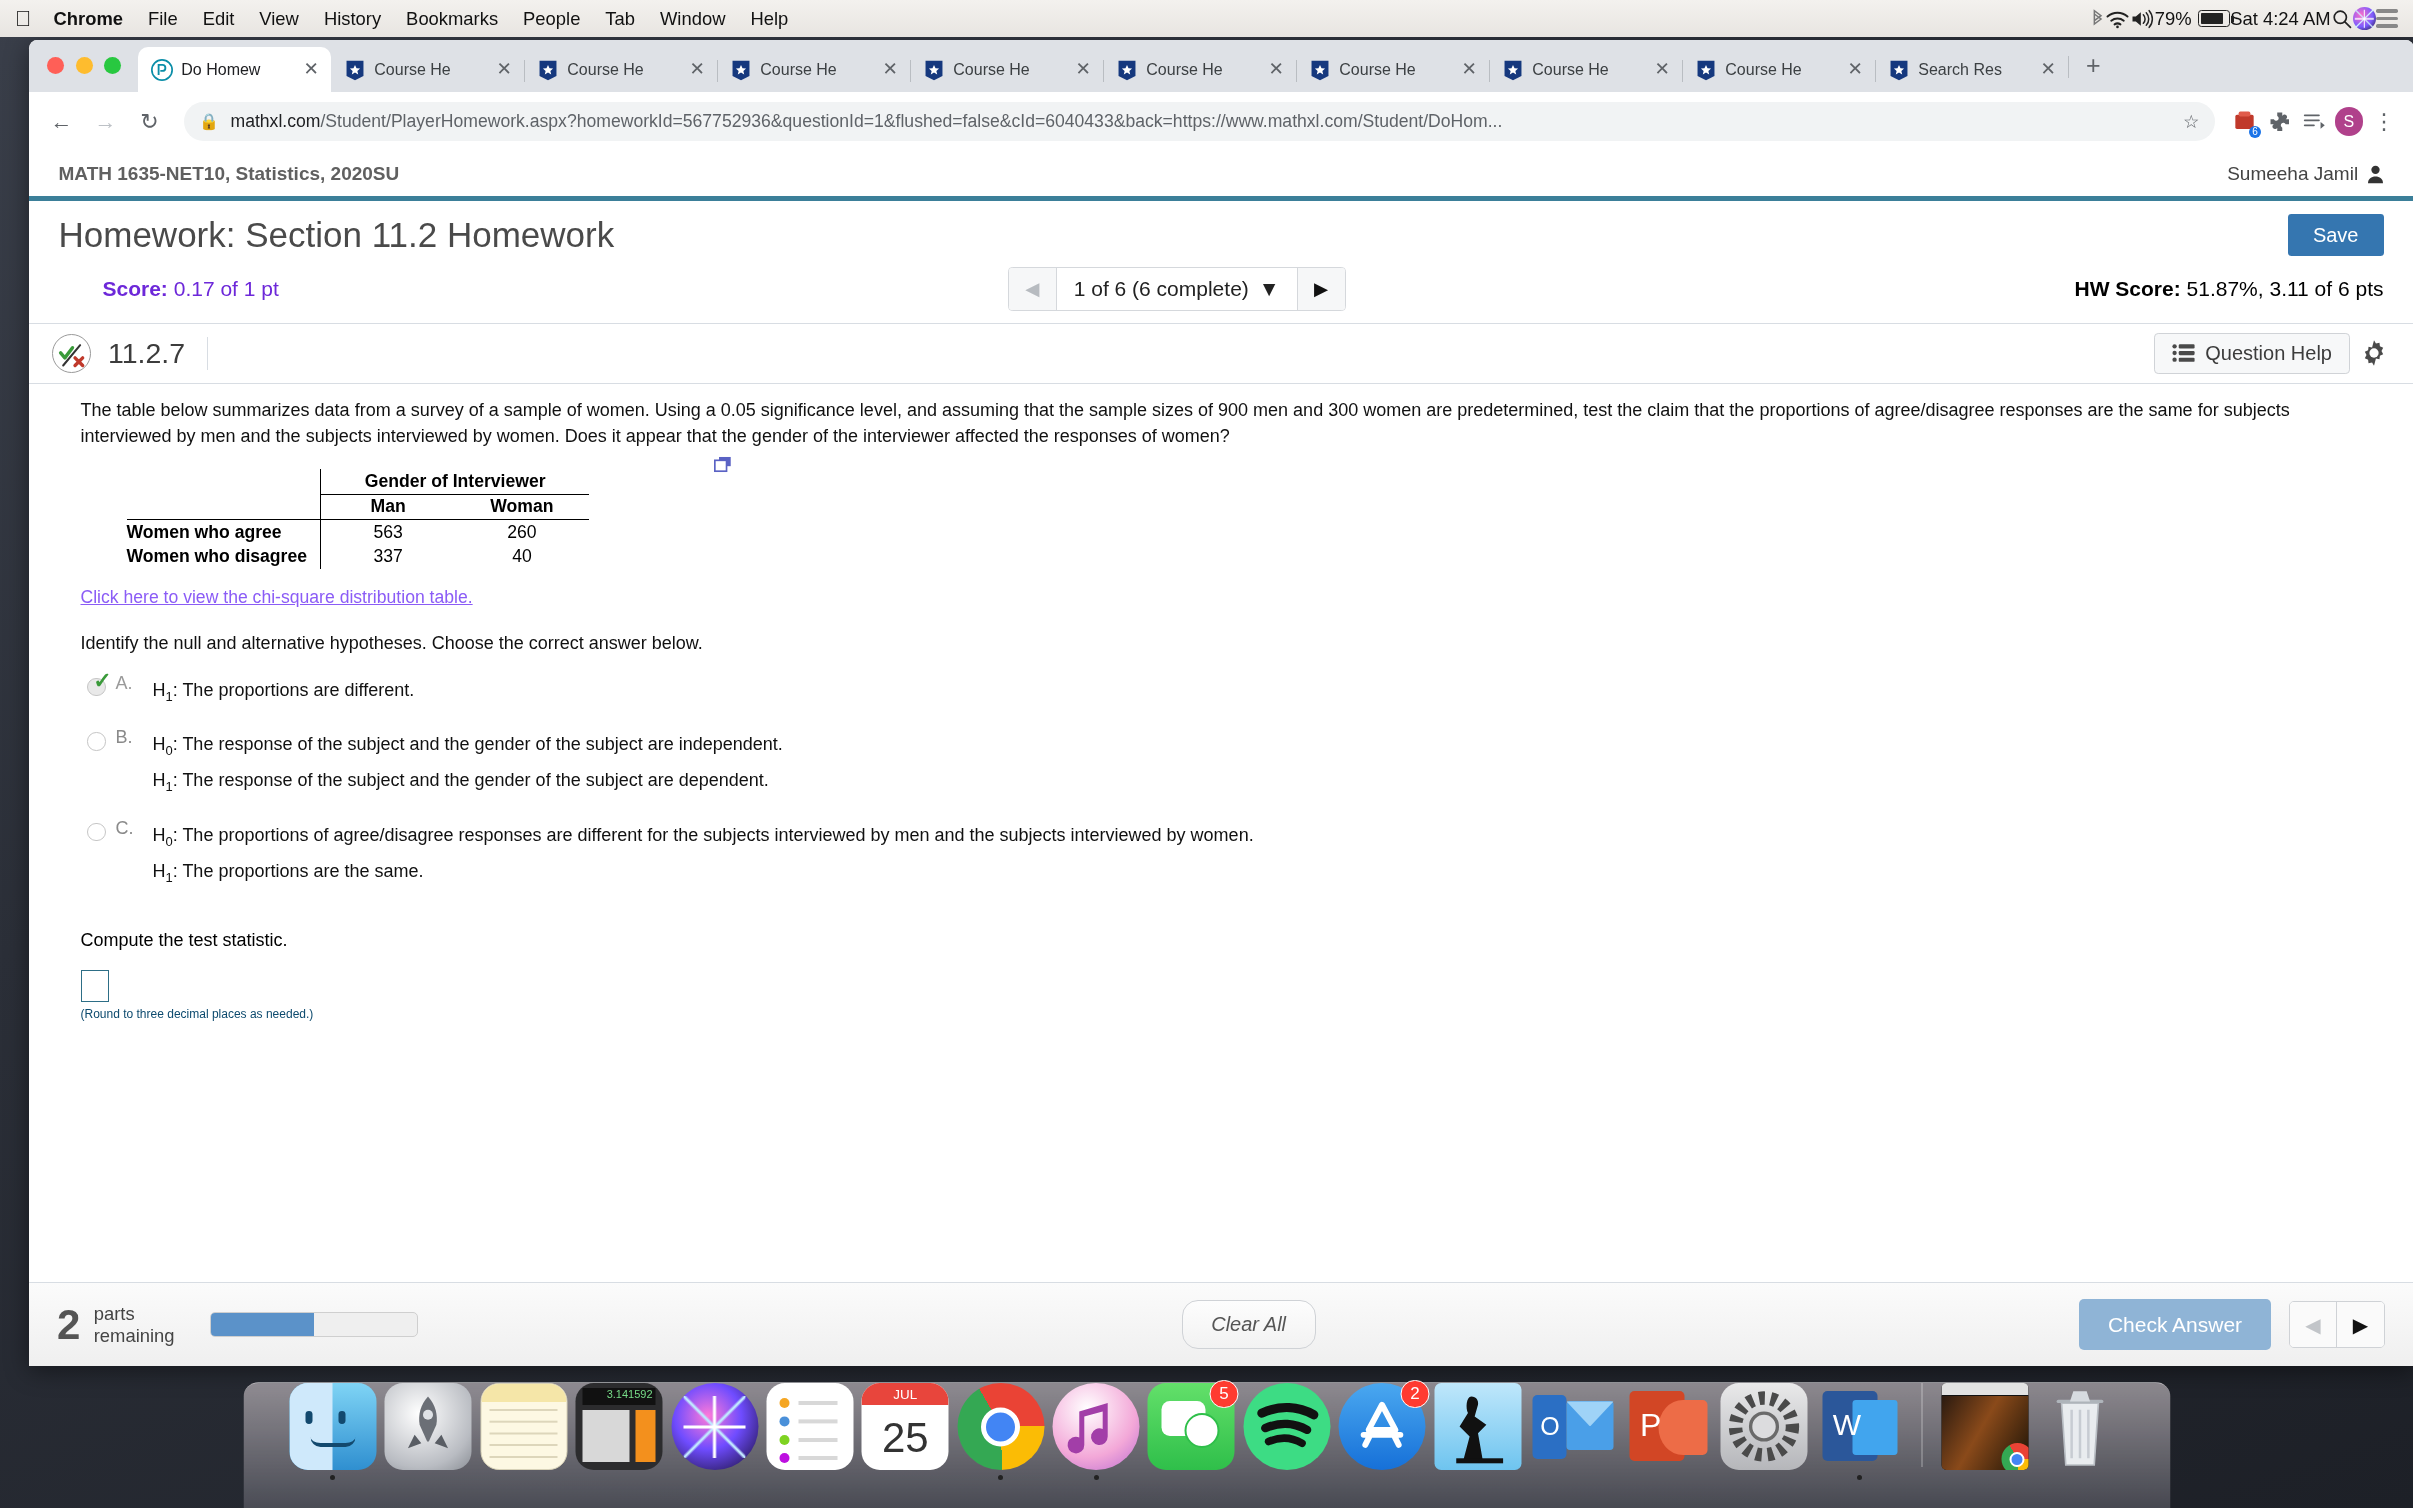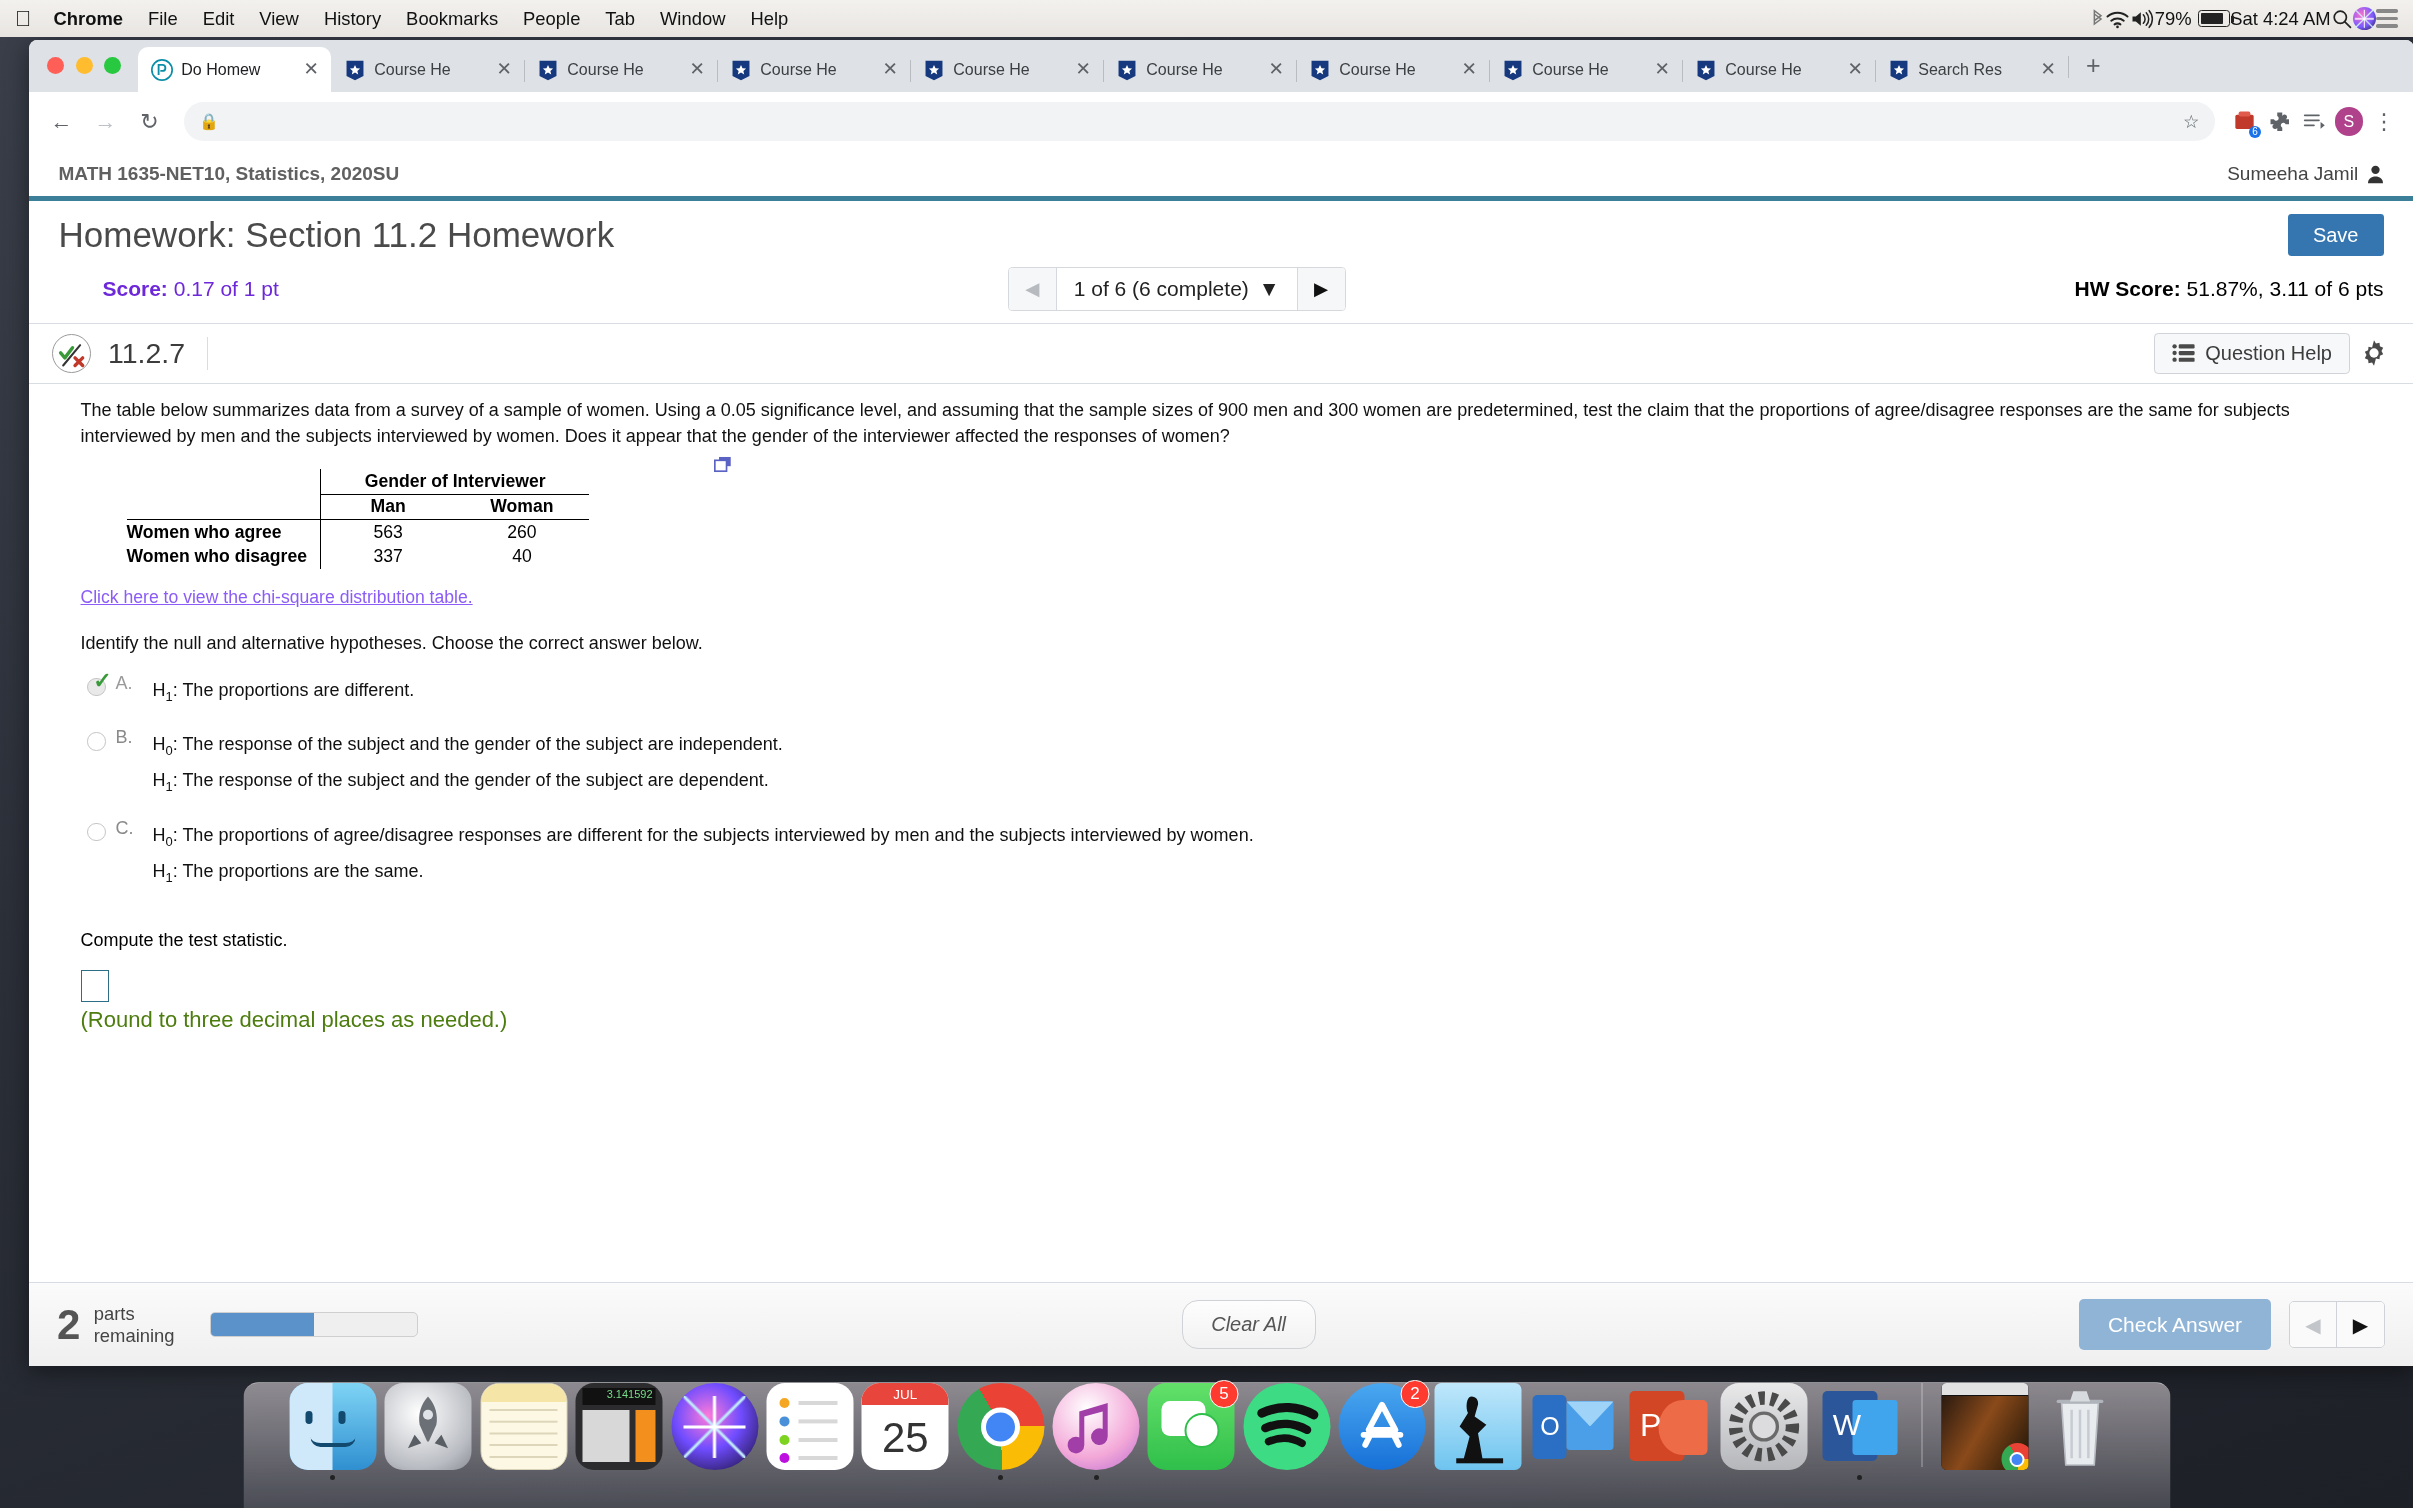--- a/index.html
+++ b/index.html
@@ -173,21 +173,21 @@
   .radio.sel { background:#e9e9e9; }
   .opt-letter { font-size:18px; color:#8a8a8a; margin-right:13.4px; width:23.5px; flex:none;}
   .opt-letter.sel { color:#9a9a9a; }
   .opt-body { font-size:18px; color:#111; line-height:1.9;}
   .opt-body .h-line { display:block; }
   sub { font-size:.72em; }
   .check-ov { position:absolute; left:5px; top:-8.4px; color:#3a9a3a; font-size:22px; font-weight:bold; line-height:1;}
 
   .compute { font-size:18px; margin-top:40px;}
   .ansbox { width:28.5px;height:32px;border:1.7px solid #2d6e86;background:#fff; margin-top:18.4px;}
-  .roundnote { font-size:22px;color:#4d7c0f; margin-top:5px;}
+  .roundnote { font-size:12px;color:#0c4a6e; margin-top:5px;}
 
   .enter-note { font-size:18px; color:#111; position:absolute; left:34px; bottom:59px;}
   .help-circle{position:absolute;right:23.5px;bottom:49px;width:32px;height:32px;border-radius:50%;
     background:#ffd34d;color:#6b5300;font-size:20px;display:flex;align-items:center;justify-content:center;
     border:0.8px solid #e2b93c;}
   .page-divider{position:absolute;left:0;right:0;bottom:39px;height:1.7px;background:#dfe3e8;}
 
   
   #actionbar {
     position:absolute; left:0; bottom:0; width:100%; height:84px;
@@ -393,20 +393,21 @@
       <div class="newtab">+</div>
     </div>
   </div>
 
   <div id="toolbar">
     <span class="nav-btn">←</span>
     <span class="nav-btn dim">→</span>
     <span class="nav-btn">↻</span>
     <div class="omnibox">
       <span class="lock">🔒</span>
+      <span class="url"><b>mathxl.com</b><span>/Student/PlayerHomework.aspx?homeworkId=567752936&amp;questionId=1&amp;flushed=false&amp;cId=6040433&amp;back=https://www.mathxl.com/Student/DoHom...</span></span>
       <span class="star">☆</span>
     </div>
     <span class="ext-ico">
       <svg width="25" height="25" viewBox="0 0 30 30">
           <rect x="4" y="7" width="22" height="17" rx="2" fill="#c0392b"></rect>
           <rect x="8" y="3" width="14" height="6" rx="2" fill="#e05b4b"></rect>
         </svg>
       <span class="badge-sm">6</span>
     </span>
     <span class="ext-ico">

